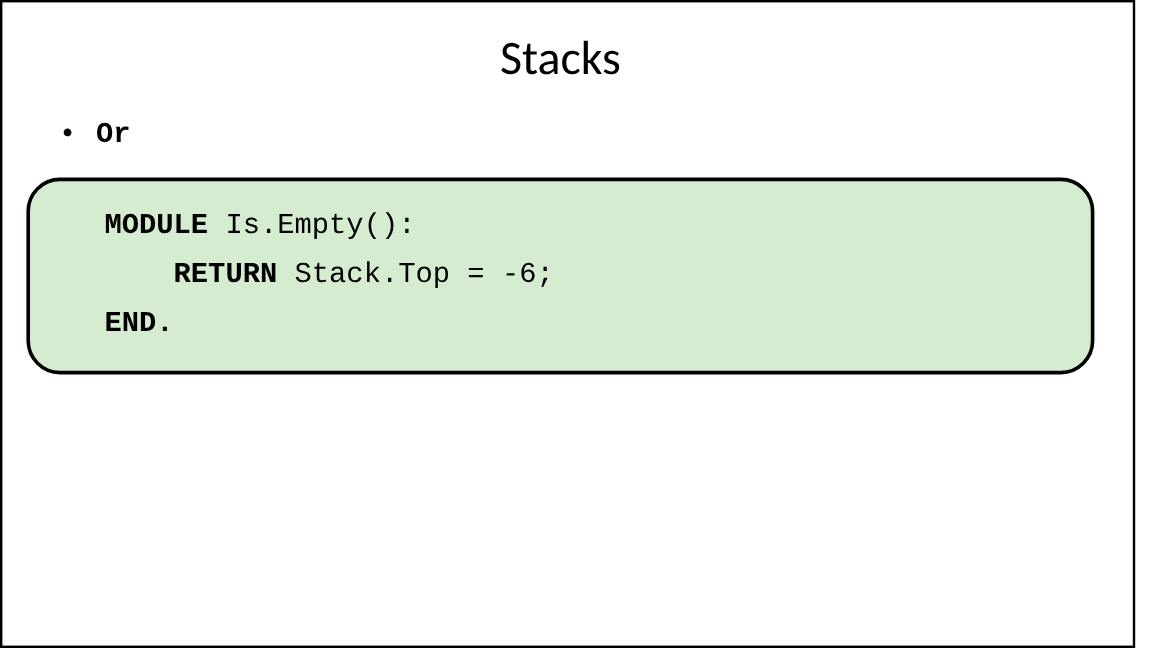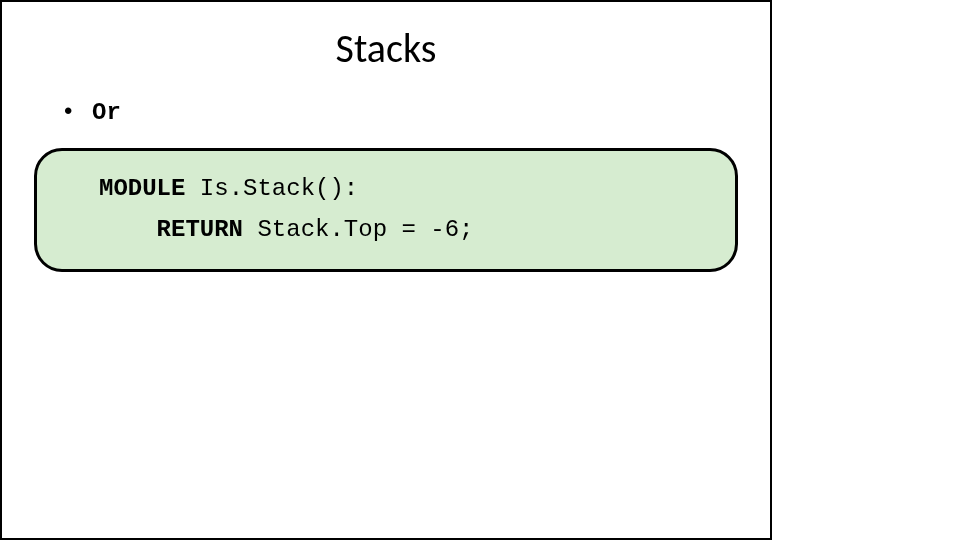--- a/index.html
+++ b/index.html
@@ -5,24 +5,24 @@
   html, body {
     margin: 0;
     padding: 0;
     width: 960px;
     height: 540px;
     background: #fff;
     font-family: "Calibri", "Segoe UI", Arial, sans-serif;
   }
   .slide {
     box-sizing: border-box;
-    width: 772px;
+    width: 946px;
     height: 540px;
     border: 2px solid #000;
-    padding: 18px 28px 28px 28px;
+    padding: 18px 28px 28px 16px;
     position: relative;
   }
   .title {
     text-align: center;
     font-size: 40px;
     font-weight: 400;
     margin: 4px 0 24px 0;
     color: #000;
   }
   .bullet-row {
@@ -60,17 +60,18 @@
 <div class="slide">
 
   <h1 class="title">Stacks</h1>
 
   <div class="bullet-row">
     <span class="bullet-dot">•</span>
     <span>Or</span>
   </div>
 
   <div class="code-box">
-    <div class="code-line"><span class="kw">MODULE</span><span> Is.Stack():</span></div>
+    <div class="code-line"><span class="kw">MODULE</span><span> Is.Empty():</span></div>
     <div class="code-line"><span>    </span><span class="kw">RETURN</span><span> Stack.Top = -6;</span></div>
+    <div class="code-line"><span class="kw">END.</span></div>
   </div>
 
 </div>
 
 </body></html>

